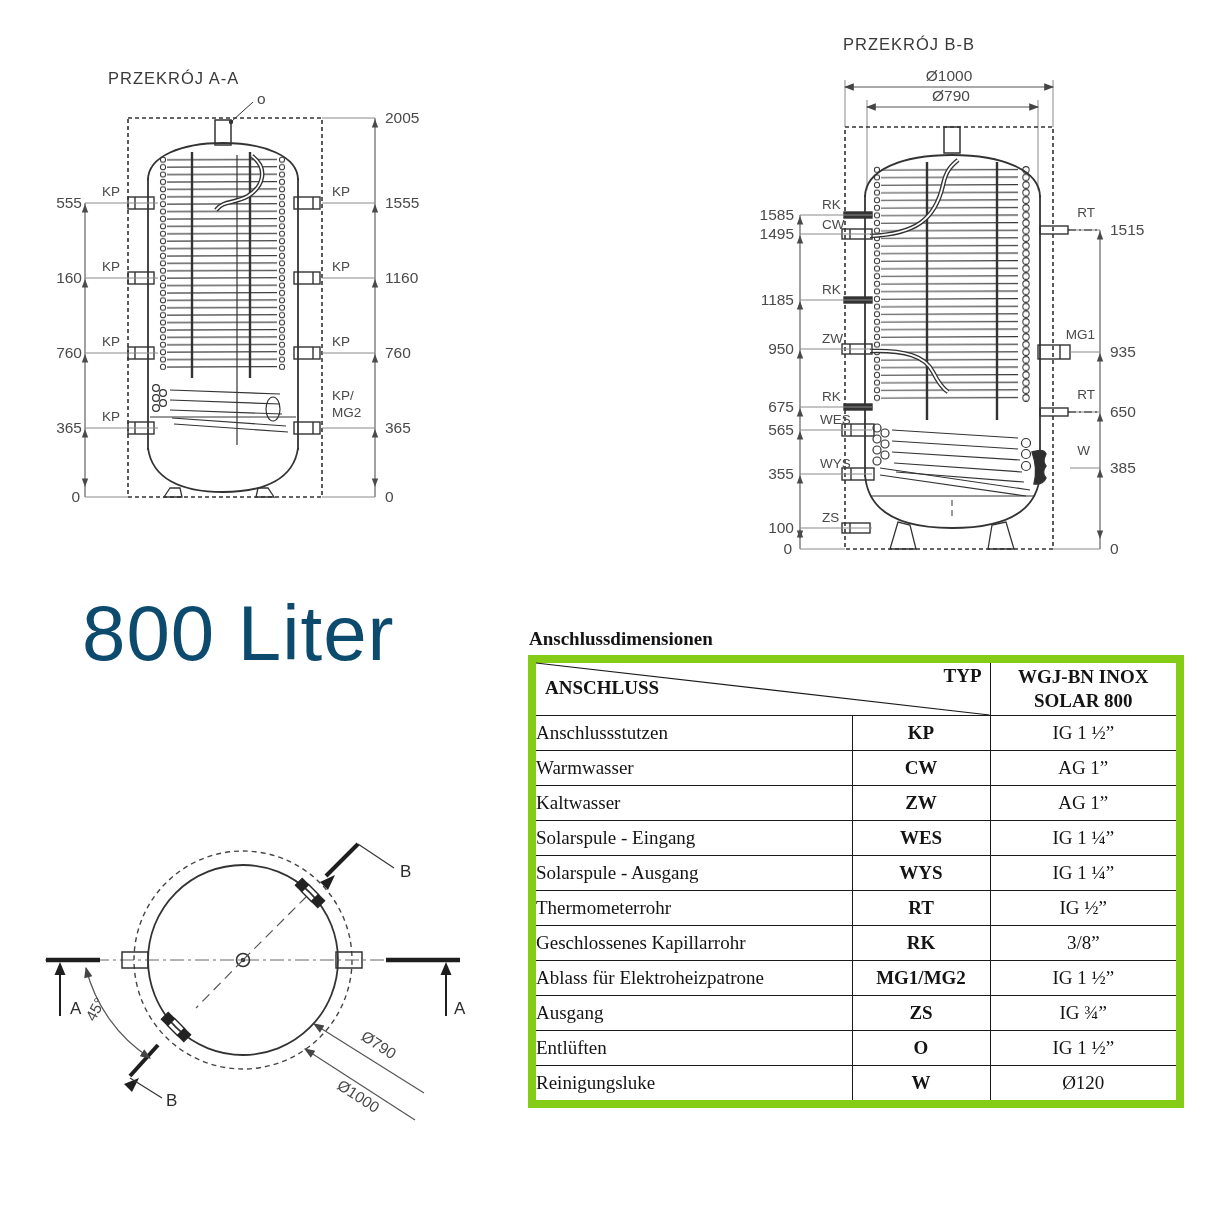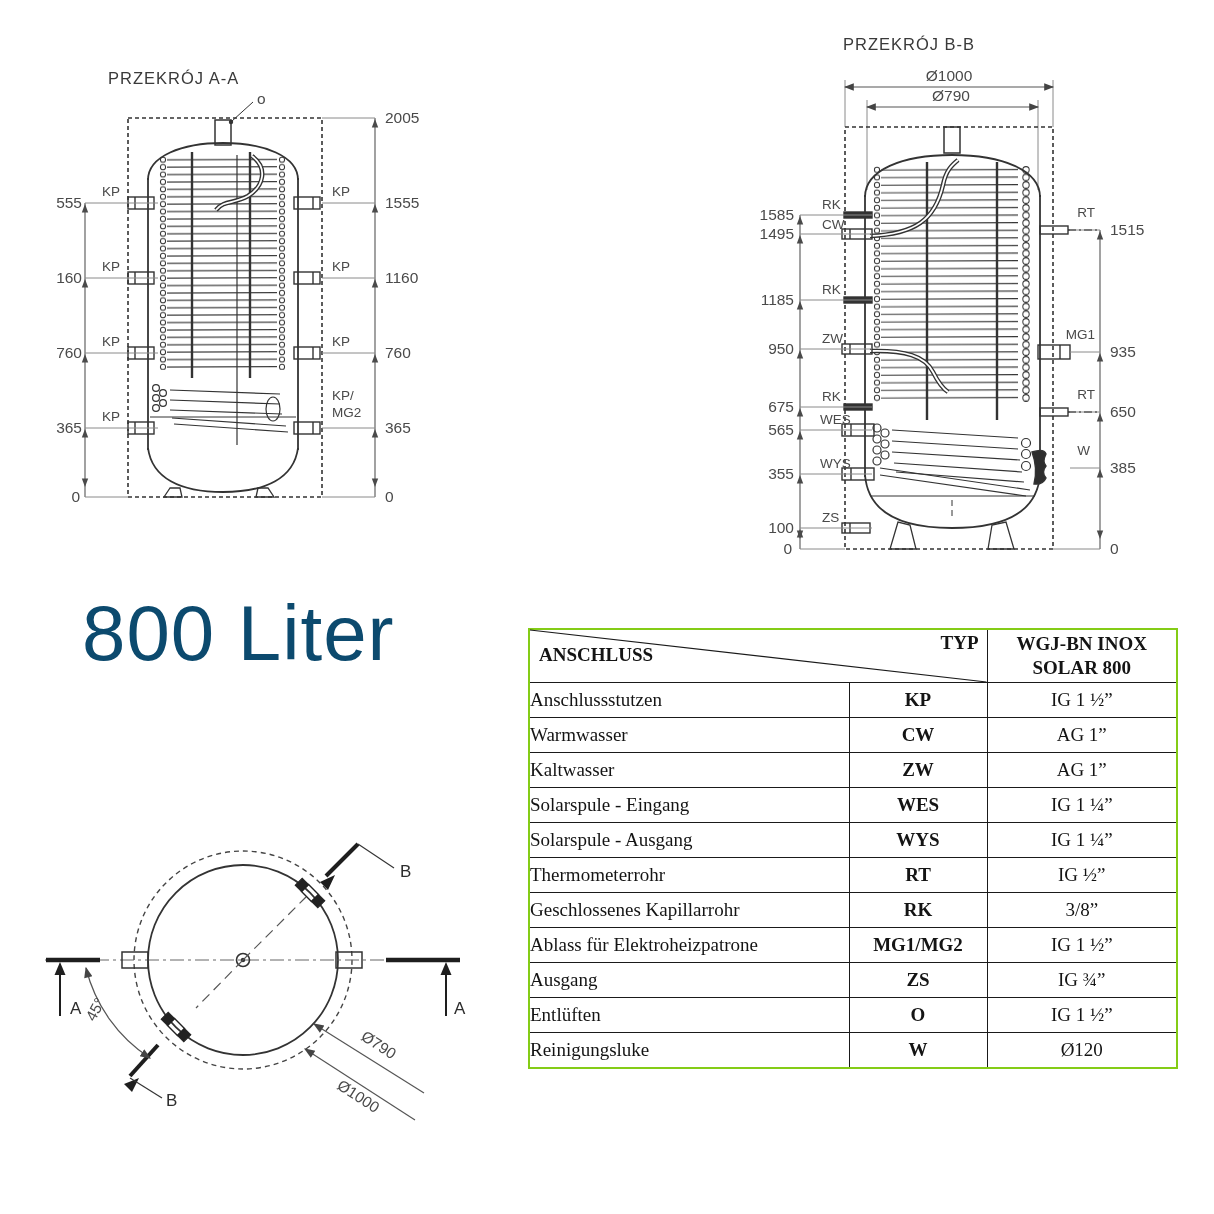--- a/index.html
+++ b/index.html
@@ -18,21 +18,21 @@
   .dash{stroke:#333;stroke-width:1.6;fill:none;stroke-dasharray:4 3;}
   .tri{fill:#4a4a4a;}
   
   .volume{position:absolute;left:82px;top:588px;font-size:78px;color:#0c4a6e;
           font-family:"Liberation Sans",sans-serif;letter-spacing:1px;}
   
   .tblwrap{position:absolute;left:528px;top:628px;width:650px;color:#141414;
            font-family:"Liberation Serif",serif;}
   .tbl-title{font-size:19px;font-weight:bold;margin:0 0 5px 1px;}
   table.anschluss{border-collapse:collapse;table-layout:fixed;width:648px;
-                  border:2px solid #84cc16;}
+                  border:8px solid #84cc16;}
   table.anschluss td{border:1.6px solid #1a1a1a;font-size:19px;height:34px;
                      padding:0;vertical-align:middle;}
   td.c1{padding-left:9px;margin-top:8px;}
   td.c2,td.c3{text-align:center;}
   td.c2{font-weight:bold;}
   tr.hrow td{height:52px;}
   td.hcell{position:relative;}
   td.hcell svg.diag{position:absolute;left:0;top:0;width:100%;height:100%;}
   td.hcell svg.diag line{stroke:#1a1a1a;stroke-width:1.2;}
   .typ{position:absolute;right:8px;top:2px;font-weight:bold;font-size:19px;}
@@ -416,20 +416,21 @@
 
     <g>
       <line x1="284" y1="226" x2="394" y2="295" stroke="#555" stroke-width="1.2" marker-start="url(#mS2)"></line>
       <text class="dim" transform="translate(330,241) rotate(33)">Ø790</text>
       <line x1="275" y1="251" x2="385" y2="322" stroke="#555" stroke-width="1.2" marker-start="url(#mS2)"></line>
       <text class="dim" transform="translate(306,290) rotate(33)">Ø1000</text>
     </g>
   </svg>
 
   <div class="tblwrap">
+    <div class="tbl-title">Anschlussdimensionen</div>
     <table class="anschluss">
       <colgroup>
           <col style="width:320px">
           <col style="width:138px">
           <col style="width:190px">
         </colgroup>
       <tbody>
           <tr class="hrow">
         <td class="hcell" colspan="2">
           <svg class="diag">

